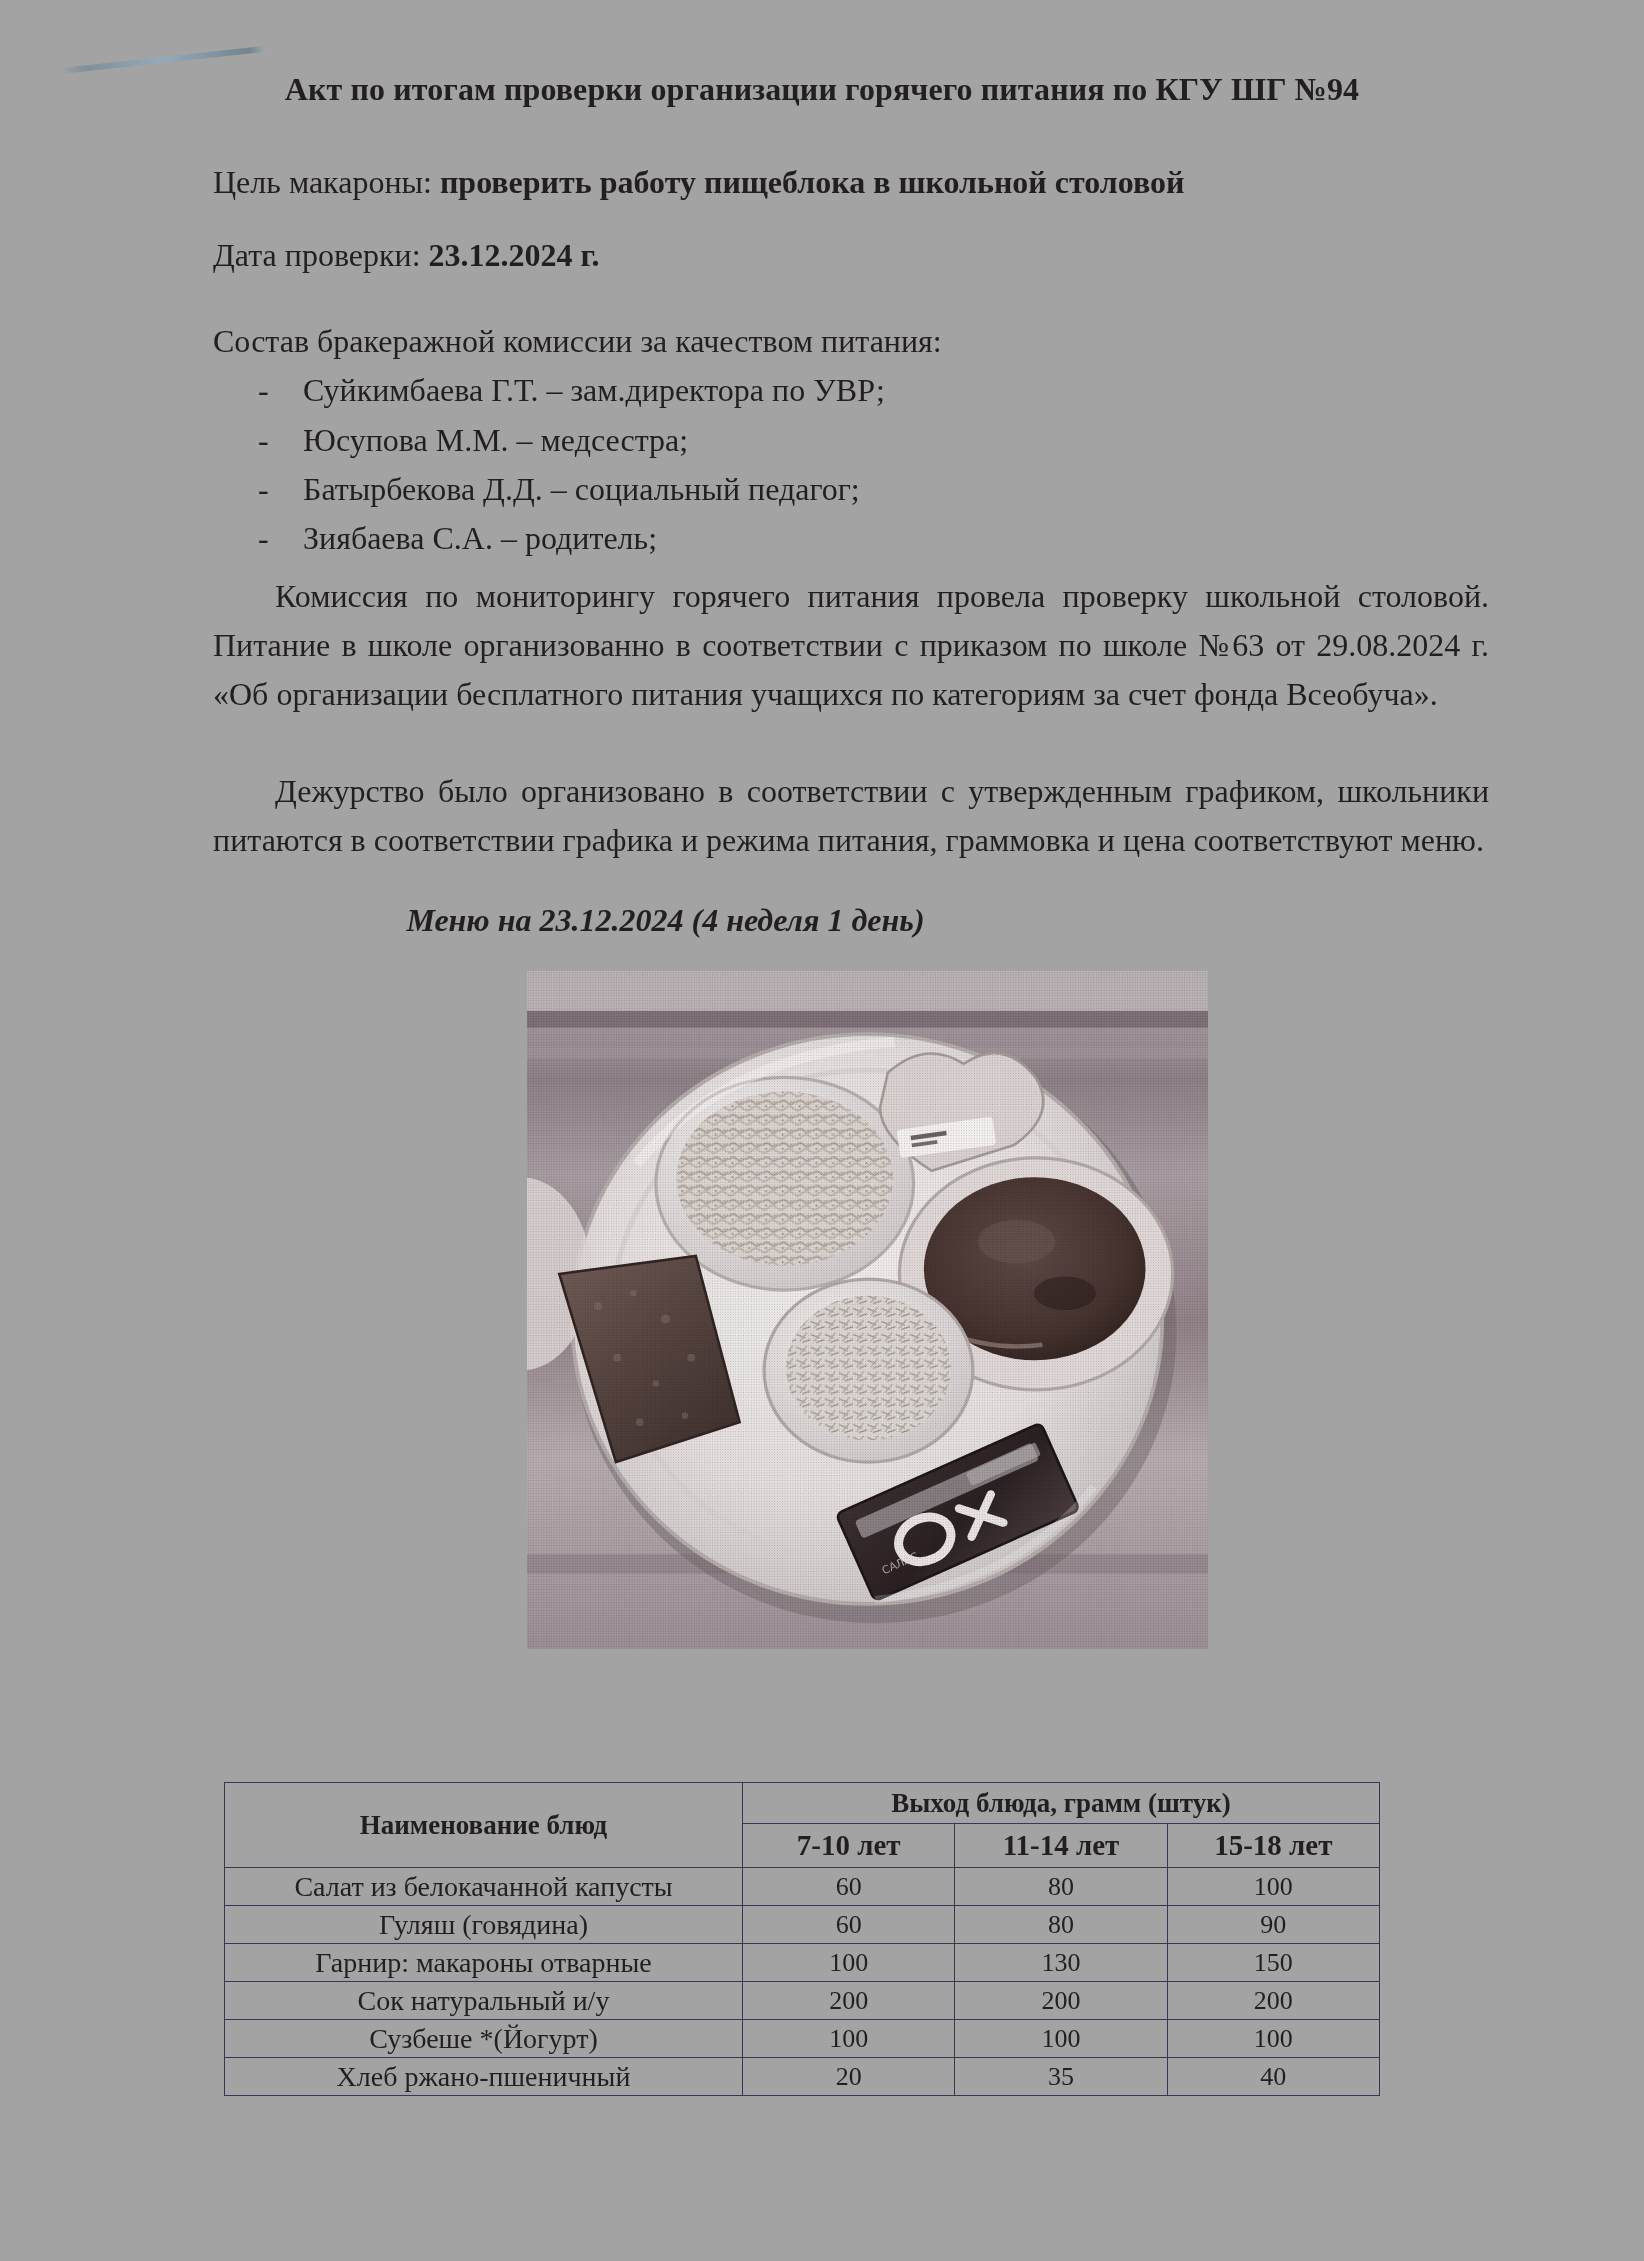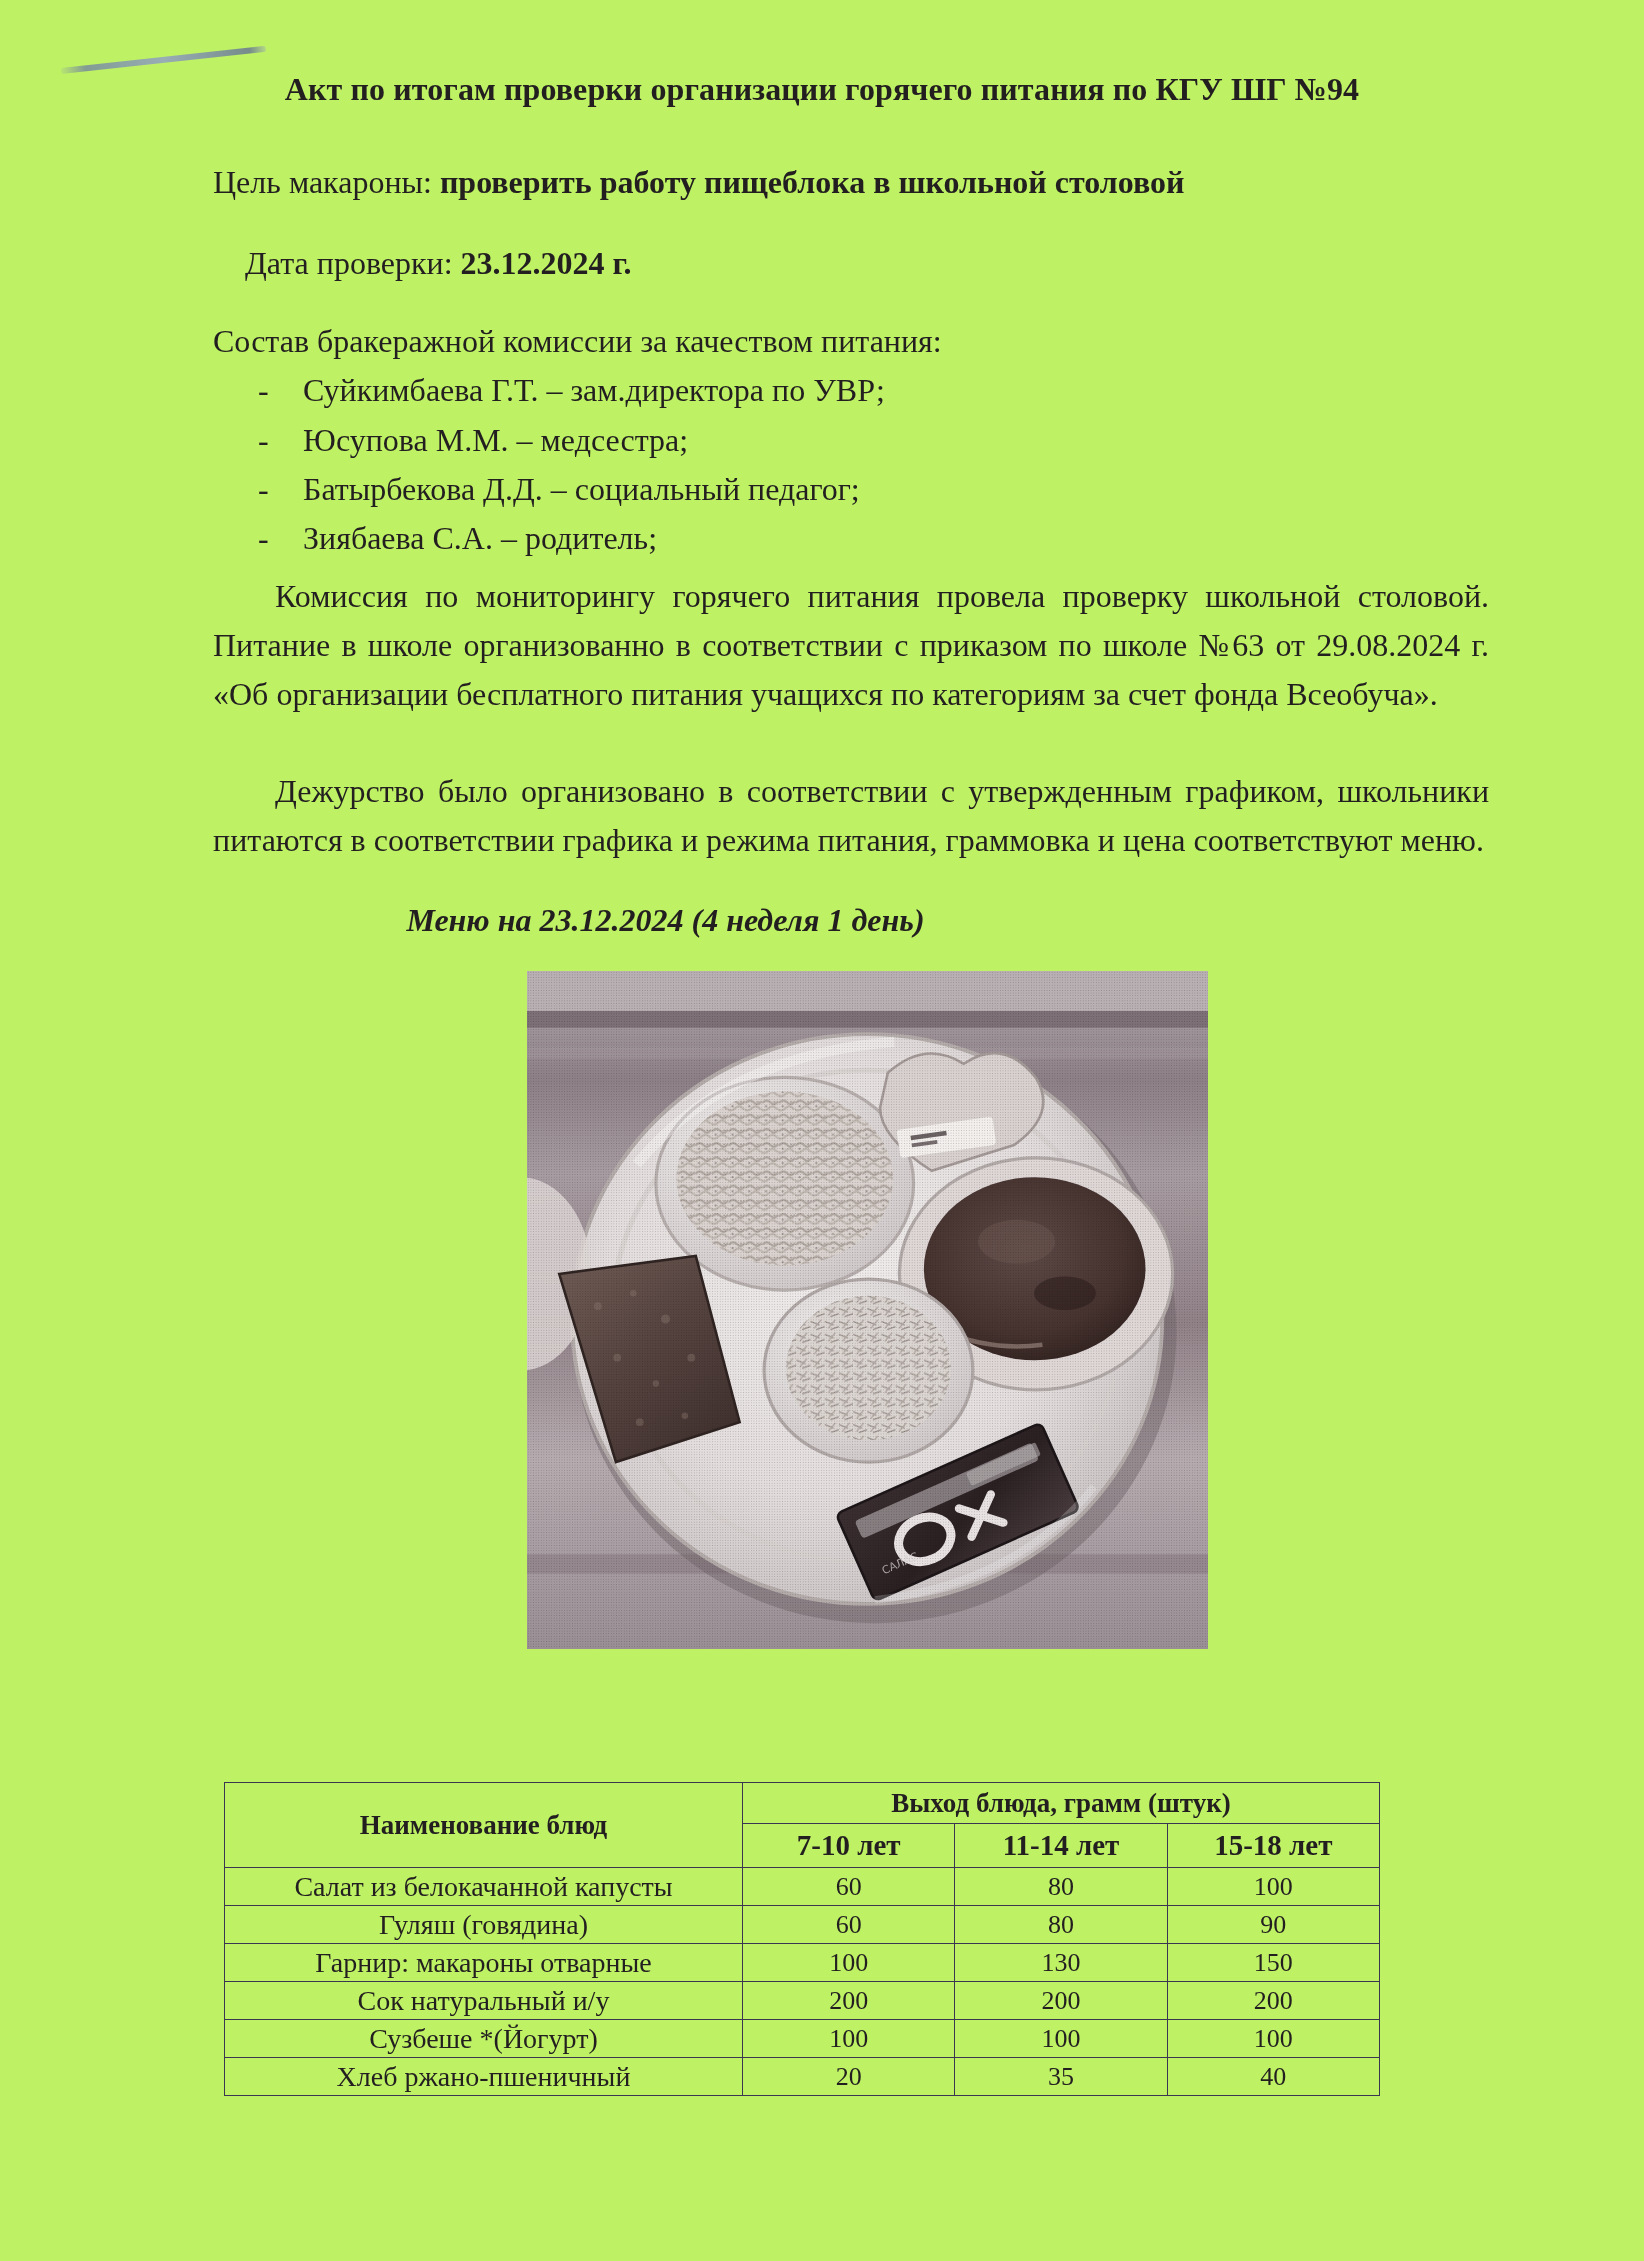--- a/index.html
+++ b/index.html
@@ -4,21 +4,21 @@
 <style>
   html, body {
     margin: 0;
     padding: 0;
     background: #ffffff;
   }
   .page {
     position: relative;
     width: 1644px;
     height: 2261px;
-    background: #bef264;
+    background: #a3a3a3;
     font-family: "Liberation Serif", "DejaVu Serif", serif;
     color: #231f20;
     overflow: hidden;
   }
 
   
   .scan-artifact {
     position: absolute;
     left: 61px;
     top: 68px;
@@ -50,21 +50,21 @@
 
   .line {
     position: absolute;
     font-size: 32px;
     line-height: 1.0;
     white-space: nowrap;
   }
   .bold { font-weight: bold; }
 
   .goal     { left: 213px; top: 166px; }
-  .date     { left: 213px; top: 247px; margin-left: 32px; }
+  .date     { left: 213px; top: 239px; }
   .members-head { left: 213px; top: 325px; }
 
   .member {
     position: absolute;
     left: 258px;
     font-size: 32px;
     white-space: nowrap;
   }
   .member .dash {
     position: absolute;

